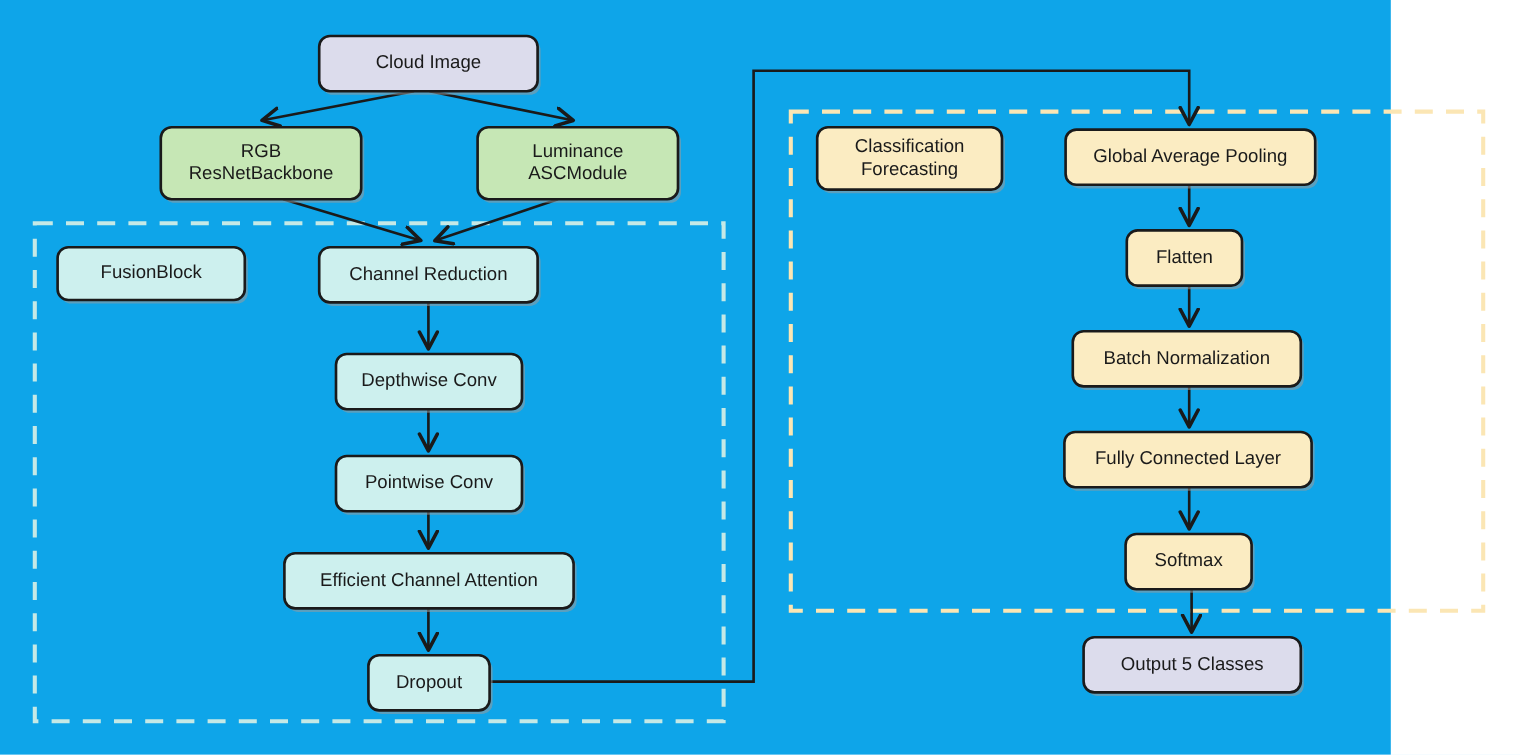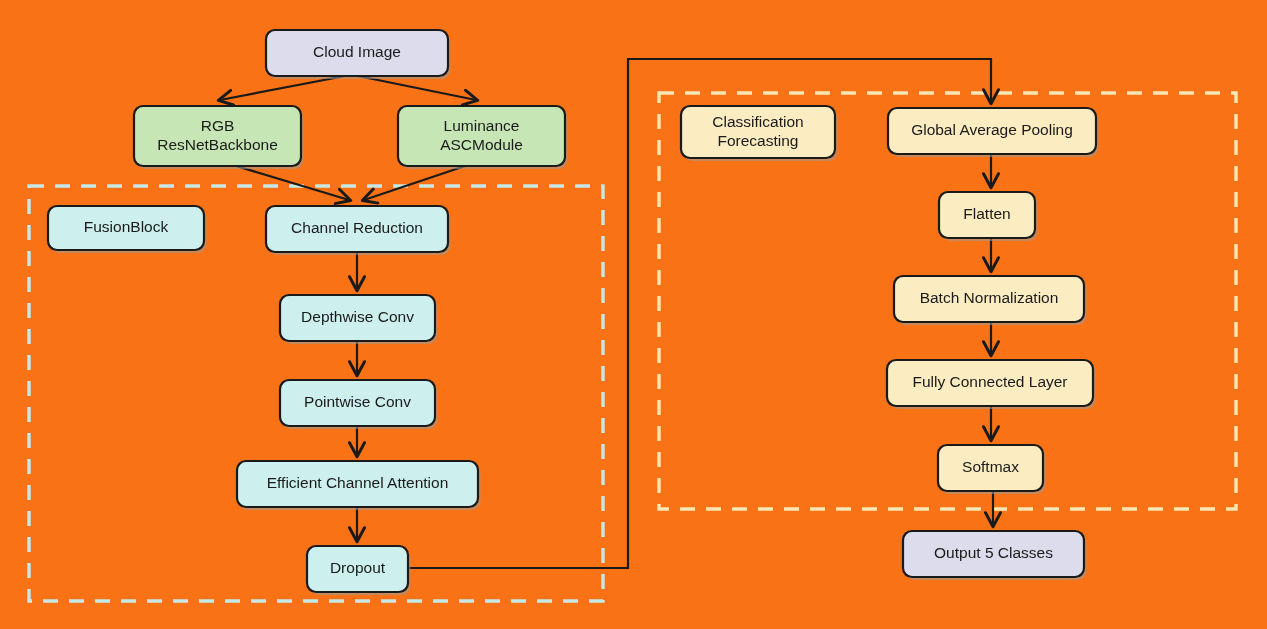--- a/index.html
+++ b/index.html
@@ -8,23 +8,23 @@
     background: #ffffff;
   }
   body {
     font-family: "Liberation Sans", sans-serif;
     width: 1267px;
     height: 629px;
     overflow: hidden;
   }
   #diagram-root {
     position: relative;
-    width: 1267px;
+    width: 1159px;
     height: 629px;
-    background: #f97316;
+    background: #0ea5e9;
   }
   svg.diagram {
     display: block;
     width: 1267px;
     height: 629px;
   }
   .node-rect {
     stroke: #1a1a1a;
     stroke-width: 2.2;
   }

